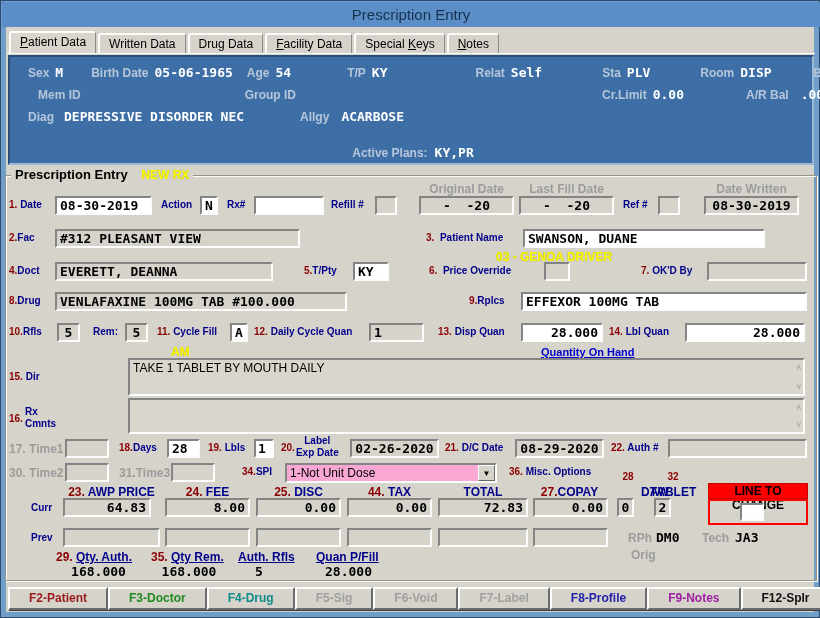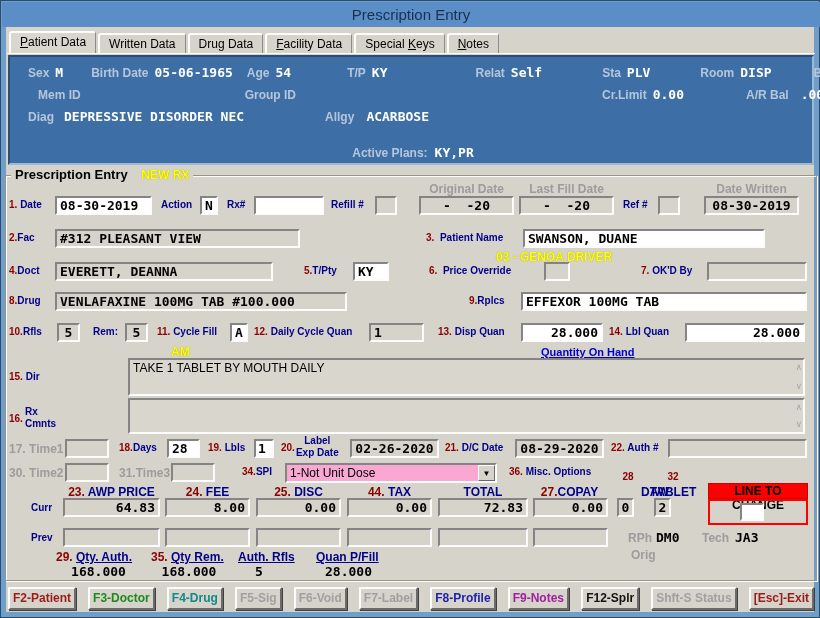--- a/index.html
+++ b/index.html
@@ -57,21 +57,21 @@
   .dd { position:absolute; height:20px; background:#f9a8d4; display:flex; align-items:center;
         border-top:2px solid #848484; border-left:2px solid #848484;
         border-bottom:2px solid #fcfcfc; border-right:2px solid #fcfcfc;
         font-size:12px; color:#000; padding-left:3px; }
   .dd .ddbtn { position:absolute; right:0; top:0; width:17px; height:16px; background:#d6d3cb;
         border-top:1px solid #fcfcfc; border-left:1px solid #fcfcfc;
         border-bottom:1px solid #6b6b6b; border-right:1px solid #6b6b6b;
         display:flex; align-items:center; justify-content:center; font-size:8px; color:#000; }
   .fbar { position:absolute; left:6px; top:584px; width:808px; height:26px;
           display:flex; justify-content:space-between; align-items:center; padding:0 1px; }
-  .fkey { height:23px; padding:0 3px; background:#d6d3cb; font-weight:bold; font-size:12px;
+  .fkey { height:23px; padding:0 19px; background:#d6d3cb; font-weight:bold; font-size:12px;
           display:flex; align-items:center; white-space:nowrap;
           border-top:2px solid #fcfcfc; border-left:2px solid #fcfcfc;
           border-bottom:2px solid #6b6b6b; border-right:2px solid #6b6b6b;
           box-shadow:1px 1px 0 #404040; }
   .qh { position:absolute; font-size:12px; font-weight:bold; white-space:nowrap; }
   .qh .t { color:#00008b; text-decoration:underline; }
   .qv { position:absolute; font:bold 13px "DejaVu Sans Mono", monospace; color:#000; text-align:center; }
 </style>
 </head>
 <body>
@@ -117,21 +117,21 @@
       <span class="pl" style="margin-left:164px;">Group ID</span>
       <span class="pv"></span>
       <span class="pl" style="margin-left:306px;">Cr.Limit</span>
       <span class="pv" style="margin-left:6px;">0.00</span>
       <span class="pl" style="margin-left:62px;">A/R Bal</span>
       <span class="pv" style="margin-left:12px;">.00</span>
     </div>
     <div class="prow" style="left:18px; top:52px;">
       <span class="pl">Diag</span>
       <span class="pv" style="margin-left:10px;">DEPRESSIVE DISORDER NEC</span>
-      <span class="pl" style="margin-left:81px;text-align:center;">Allgy</span>
+      <span class="pl" style="margin-left:56px;text-align:center;">Allgy</span>
       <span class="pv" style="margin-left:12px;">ACARBOSE</span>
     </div>
     <div class="prow" style="left:0; top:88px; width:806px; justify-content:center;">
       <span class="pl">Active Plans:</span>
       <span class="pv" style="margin-left:7px;">KY,PR</span>
     </div>
   </div>
 
   <div class="groupbox"></div>
   <div class="gb-label">
@@ -249,21 +249,21 @@
   <div class="hdr" style="left:164px; top:484px; width:85px;"><span class="n">24.</span> <span>FEE</span></div>
   <div class="hdr" style="left:255px; top:484px; width:85px;"><span class="n">25.</span> <span>DISC</span></div>
   <div class="hdr" style="left:346px; top:484px; width:85px;"><span class="n">44.</span> <span>TAX</span></div>
   <div class="hdr" style="left:437px; top:484px; width:90px;"><span>TOTAL</span></div>
   <div class="hdr" style="left:530px; top:484px; width:77px;"><span class="n">27.</span><span>COPAY</span></div>
   <div class="hdr" style="left:608px; top:484px; width:36px;margin-left:28px;">DAW</div>
   <div class="hdr" style="left:644px; top:484px; width:56px;">TABLET</div>
   <div class="redbox-label" style="left:707px; top:482px; width:100px; height:16px;">LINE TO CHANGE</div>
 
   <div class="l" style="left:30px; top:501px;">Curr</div>
-  <input class="f r" style="left: 62px; top: 497px; width: 97px;" readonly="" value="64.83">
+  <input class="f r" style="left: 62px; top: 497px; width: 88px;" readonly="" value="64.83">
   <input class="f r" style="left: 164px; top: 497px; width: 85px;" readonly="" value="8.00">
   <input class="f r" style="left: 255px; top: 497px; width: 85px;" readonly="" value="0.00">
   <input class="f r" style="left: 346px; top: 497px; width: 85px;" readonly="" value="0.00">
   <input class="f r" style="left: 437px; top: 497px; width: 90px;" readonly="" value="72.83">
   <input class="f r" style="left: 532px; top: 497px; width: 75px;" readonly="" value="0.00">
   <input class="f c" style="left: 616px; top: 497px; width: 17px; padding: 0px;" readonly="" value="0">
   <input class="f c" style="left: 653px; top: 497px; width: 17px; padding: 0px;" readonly="" value="2">
   <div class="redbox" style="left:707px; top:498px; width:100px; height:26px;">
     <input class="f w" style="left: 30px; top: 2px; width: 24px; height: 18px; padding: 0px;" value="">
   </div>

